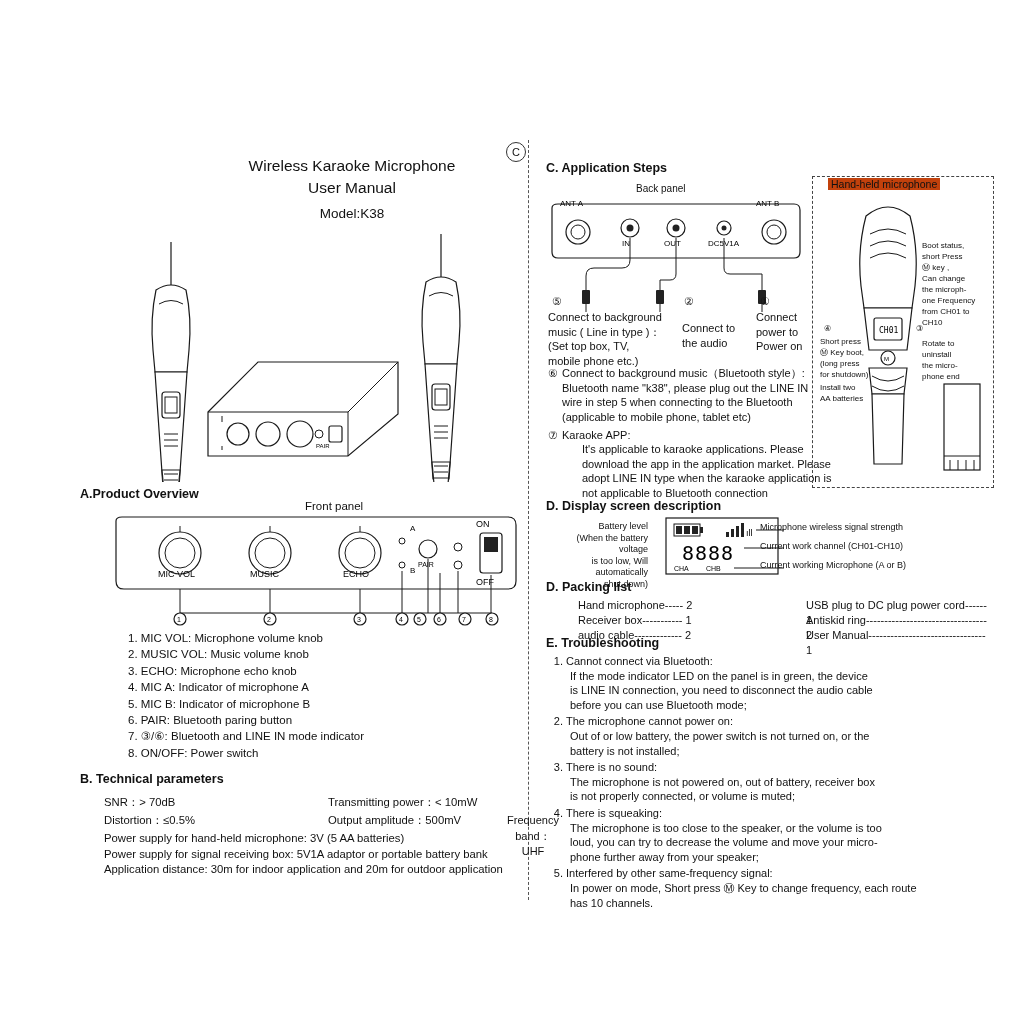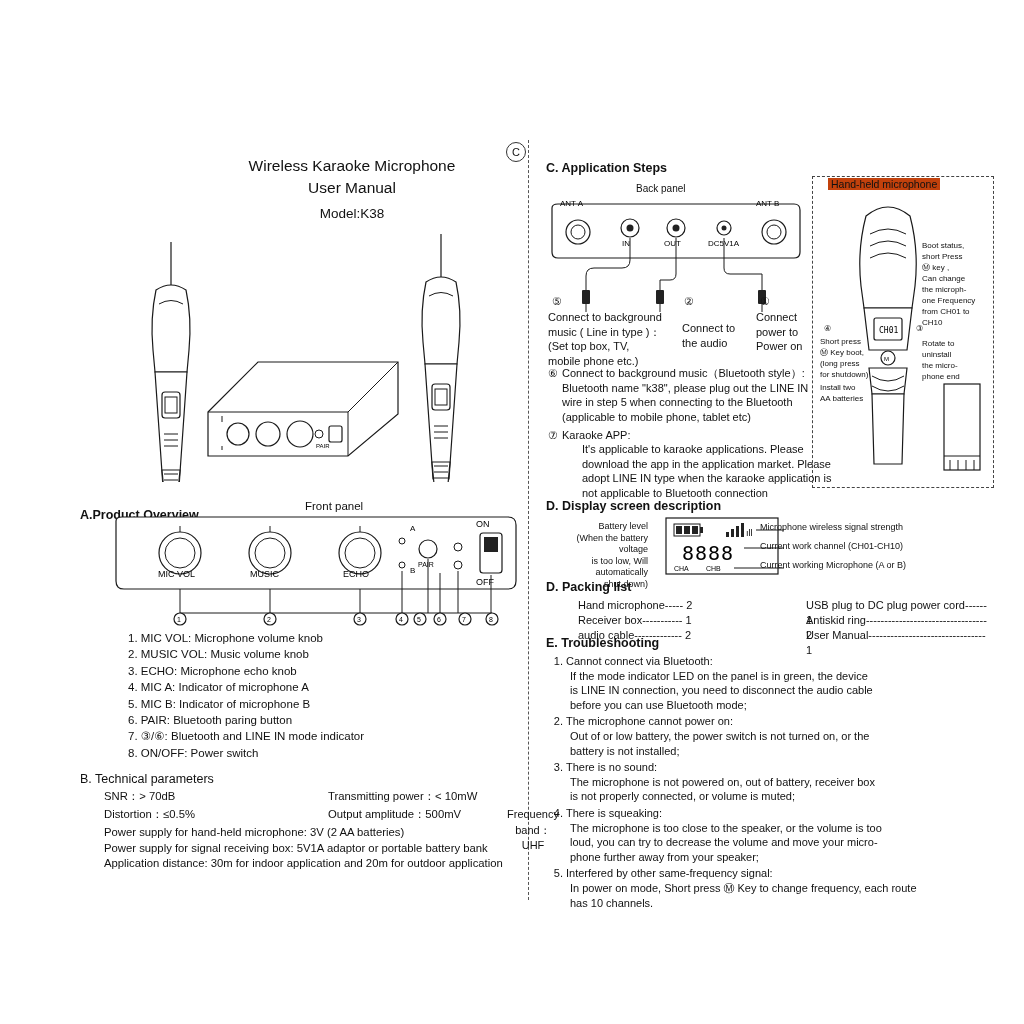--- a/index.html
+++ b/index.html
@@ -21,30 +21,30 @@
     border:1px solid #333;border-radius:50%;
     font-size:11px;line-height:18px;text-align:center;
   }
 
   
   .title-block{position:absolute;left:202px;top:155px;width:300px;text-align:center;}
   .title-block .t1{font-size:15.5px;line-height:22px;}
   .title-block .t2{font-size:15.5px;line-height:22px;}
   .title-block .t3{font-size:13.5px;line-height:22px;margin-top:4px;}
 
-  .section-head{font-size:12.5px;font-weight:bold;margin-top:21px;}
+  .section-head{font-size:12.5px;font-weight:bold;}
 
   .prod-overview{position:absolute;left:80px;top:487px;font-size:12.5px;font-weight:bold;}
   .front-panel-label{position:absolute;left:305px;top:500px;font-size:11.5px;}
 
   .legend{position:absolute;left:128px;top:630px;font-size:11.5px;line-height:16.4px;}
   .legend div{white-space:nowrap;}
 
   .techparam{position:absolute;left:80px;top:772px;}
-  .techparam .head{font-size:12.5px;font-weight:normal;margin-bottom:3px;}
+  .techparam .head{font-size:12.5px;font-weight:bold;margin-bottom:9px;}
   .techparam .body{font-size:11.3px;line-height:15.6px;position:relative;padding-left:8px;margin-left:16px;}
   .techparam .col2{position:absolute;left:232px;}
   .techparam .col3{position:absolute;left:411px;font-size:11px;text-align:center;}
 
   
   .r-head{position:absolute;font-size:12.5px;font-weight:bold;}
   .r-text{position:absolute;font-size:11px;line-height:14.6px;}
 
   .small{font-size:10px;}
   .tiny{font-size:9px;}
@@ -185,21 +185,21 @@
     <div class="head">B. Technical parameters</div>
     <div class="body" style="position:relative;height:18px;">
       <span>SNR：&gt; 70dB</span>
       <span class="col2">Transmitting power：&lt; 10mW</span>
     </div>
     <div class="body" style="position:relative;height:18px;">
       <span>Distortion：≤0.5%</span>
       <span class="col2">Output amplitude：500mV</span>
       <span class="col3">Frequency band：UHF</span>
     </div>
-    <div class="body">Power supply for hand-held microphone: 3V (2 AA batteries)</div>
+    <div class="body">Power supply for hand-held microphone: 3V (5 AA batteries)</div>
     <div class="body">Power supply for signal receiving box: 5V1A adaptor or portable battery bank</div>
     <div class="body">Application distance: 30m for indoor application and 20m for outdoor application</div>
   </div>
 
   <div class="r-head" style="left:546px;top:161px;">C. Application Steps</div>
   <div class="r-text small" style="left:636px;top:182px;">Back panel</div>
 
   <svg width="260" height="130" style="position:absolute;left:548px;top:194px;">
     <path class="lnf" d="M4 14 q0 -4 6 -4 L246 10 q6 0 6 6 L252 58 q0 6 -6 6 L10 64 q-6 0 -6 -6 z"></path>
     <circle class="lnf" cx="30" cy="38" r="12"></circle>

